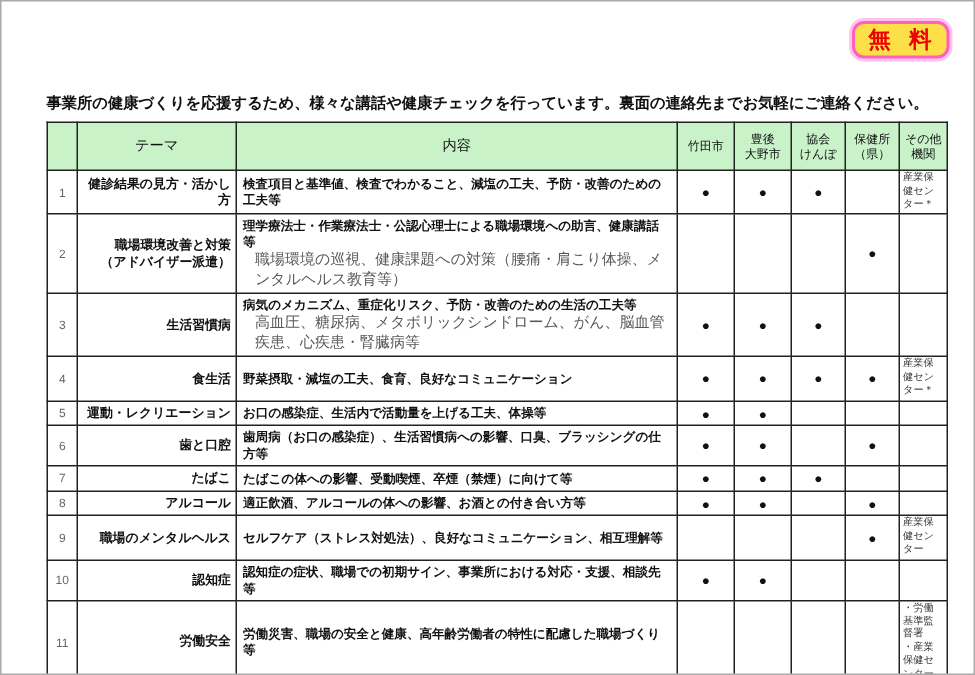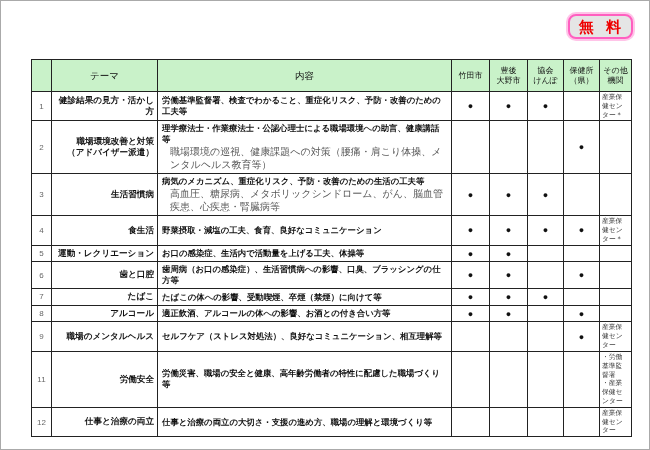--- a/index.html
+++ b/index.html
@@ -9,21 +9,21 @@
     font-family:"Liberation Sans","DejaVu Sans",sans-serif; color:#111;
     position:relative;
   }
   
   .header { position:relative; height:46px; padding-top:12px; }
   .title-wrap { display:flex; justify-content:center; align-items:center; gap:10px; }
   .page-title { margin:0; font-size:18px; font-weight:bold; letter-spacing:1px; }
   .mascot { flex:0 0 auto; }
   .free-badge {
     position:absolute; right:16px; top:13px;
-    border:2.5px solid #ff5fc0; border-radius:8px; background:#e5e5e5;
+    border:2.5px solid #ff5fc0; border-radius:8px; background:#fde047;
     box-shadow:0 0 0 2px #ffc4e8;
     color:#ee0000; font-weight:bold; font-size:15px; letter-spacing:4px;
     padding:3px 6px 3px 9px; line-height:1;margin-left:32px;
   }
   .subtitle { text-align:center; font-weight:bold; font-size:10.2px; margin:3px 0 5px; }
 
   
   .tablewrap { padding:0 22px 0 30px; }
   table { border-collapse:collapse; width:100%; table-layout:fixed; }
   th,td { border:1px solid #222; vertical-align:middle; box-sizing:border-box; }
@@ -43,20 +43,21 @@
 </style>
 </head>
 <body>
 
 <div class="page">
 
   <div class="header">
     <div class="free-badge">無 料</div>
   </div>
 
+  <div class="subtitle">事業所の健康づくりを応援するため、様々な講話や健康チェックを行っています。裏面の連絡先までお気軽にご連絡ください。</div>
 
   <div class="tablewrap">
     <table>
       <colgroup>
         <col style="width:20px">
           <col style="width:106px">
           <col style="width:294px">
         <col style="width:38px">
           <col style="width:38px">
           <col style="width:36px">
@@ -77,21 +78,21 @@
 （県）</th>
           <th class="c-other">その他
 機関</th>
         </tr>
       </thead>
       <tbody>
           <tr>
     <td class="no">1</td>
     <td class="theme">健診結果の見方・活かし方</td>
     <td class="content">
-      <div class="content-main">労働基準監督署、検査でわかること、重症化リスク、予防・改善のための工夫等</div>
+      <div class="content-main">検査項目と基準値、検査でわかること、減塩の工夫、予防・改善のための工夫等</div>
 
     </td>
     <td class="mark">●</td>
     <td class="mark">●</td>
     <td class="mark">●</td>
     <td class="mark"></td>
     <td class="other">産業保健センター＊</td>
   </tr>
           <tr>
     <td class="no">2</td>
@@ -192,20 +193,33 @@
       <div class="content-main">セルフケア（ストレス対処法）、良好なコミュニケーション、相互理解等</div>
 
     </td>
     <td class="mark"></td>
     <td class="mark"></td>
     <td class="mark"></td>
     <td class="mark">●</td>
     <td class="other">産業保健センター</td>
   </tr>
           <tr>
+    <td class="no">10</td>
+    <td class="theme">認知症</td>
+    <td class="content">
+      <div class="content-main">認知症の症状、職場での初期サイン、事業所における対応・支援、相談先等</div>
+
+    </td>
+    <td class="mark">●</td>
+    <td class="mark">●</td>
+    <td class="mark"></td>
+    <td class="mark"></td>
+    <td class="other"></td>
+  </tr>
+          <tr>
     <td class="no">11</td>
     <td class="theme">労働安全</td>
     <td class="content">
       <div class="content-main">労働災害、職場の安全と健康、高年齢労働者の特性に配慮した職場づくり等</div>
 
     </td>
     <td class="mark"></td>
     <td class="mark"></td>
     <td class="mark"></td>
     <td class="mark"></td>

